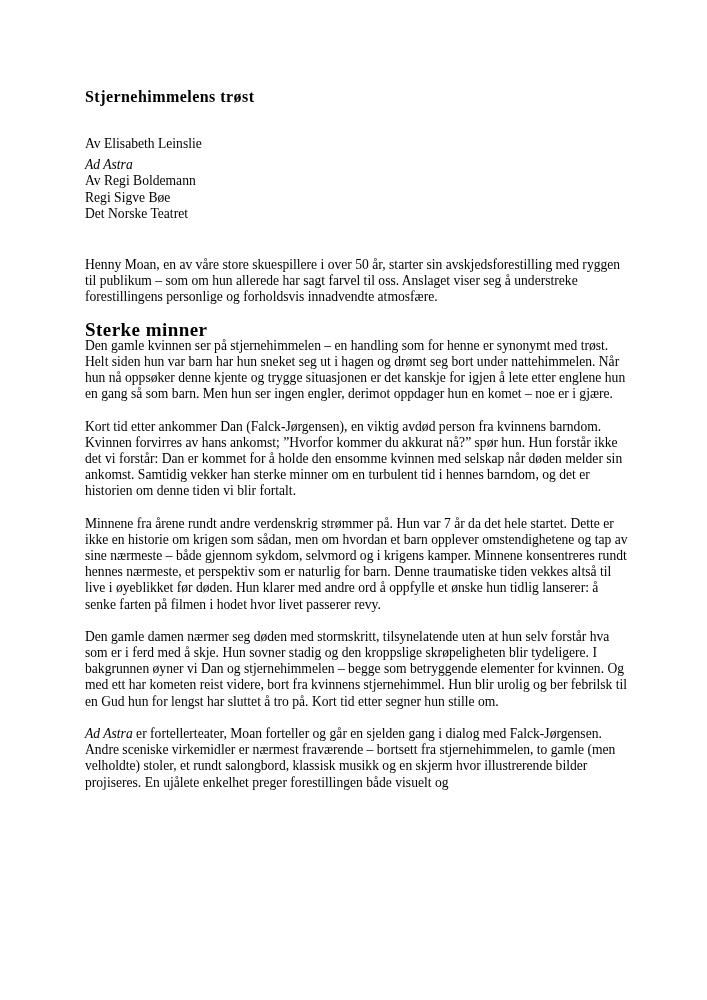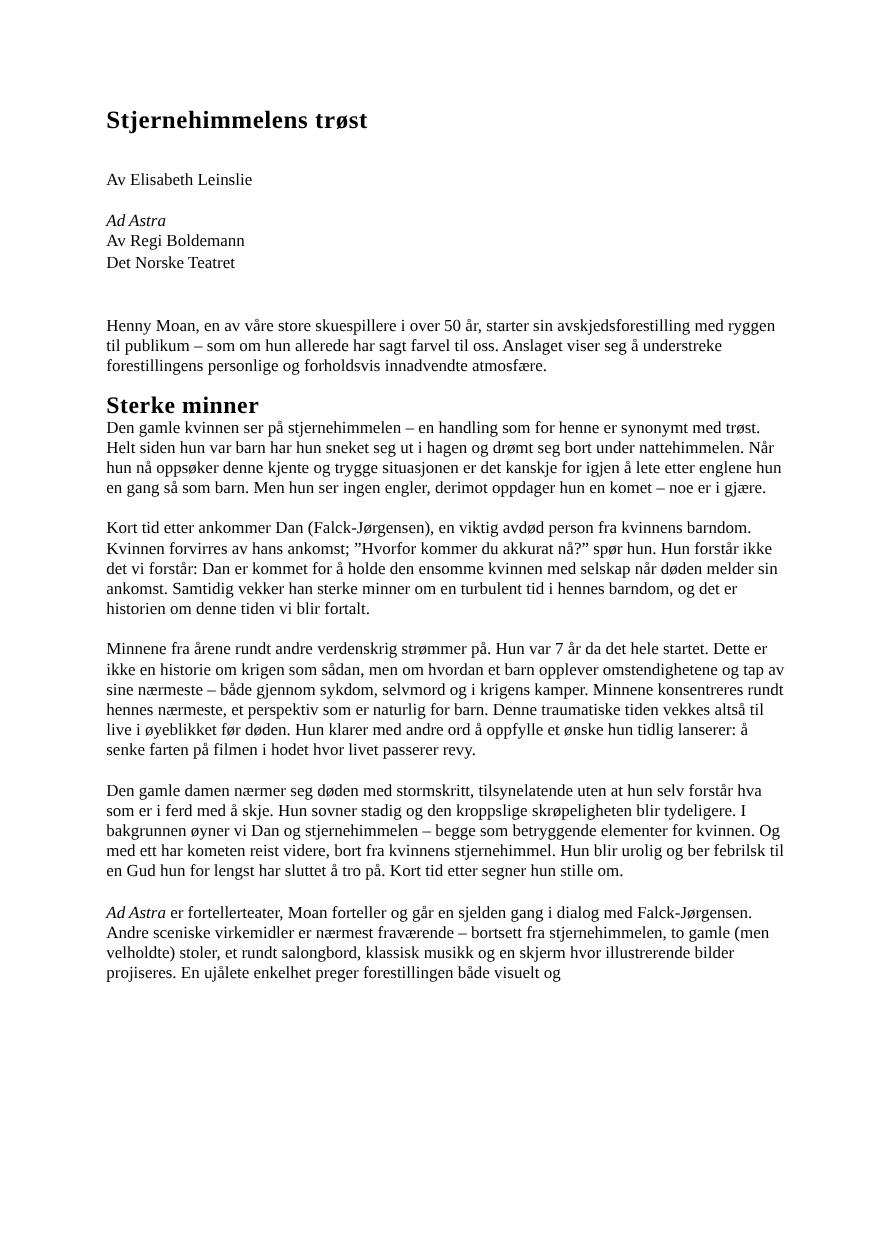--- a/index.html
+++ b/index.html
@@ -15,28 +15,28 @@
     background: #ffffff;
     color: #000000;
     font-family: "Liberation Serif", "DejaVu Serif", serif;
     font-size: 13.6px;
     line-height: 16.2px;
     padding: 87px 78px 40px 85px;
     overflow: hidden;
     -webkit-font-smoothing: antialiased;
   }
   .doc-title {
-    font-size: 20px;
+    font-size: 16px;
     line-height: 19px;
     font-weight: bold;
     letter-spacing: 0.45px;
     margin: 0 0 30px 0;
   }
   .byline {
-    margin: 0 0 17px 0;
+    margin: 0 0 5px 0;
   }
   .credits {
     margin: 0 0 35px 0;
   }
   .credits p {
     margin: 0;
   }
   .italic {
     font-style: italic;
   }
@@ -56,20 +56,21 @@
 
 <div class="page">
 
   <h1 class="doc-title">Stjernehimmelens trøst</h1>
 
   <p class="byline">Av Elisabeth Leinslie</p>
 
   <div class="credits">
     <p class="italic">Ad Astra</p>
     <p>Av Regi Boldemann</p>
+    <p>Regi Sigve Bøe</p>
     <p>Det Norske Teatret</p>
   </div>
 
   <p class="para">Henny Moan, en av våre store skuespillere i over 50 år, starter sin avskjedsforestilling med ryggen til publikum – som om hun allerede har sagt farvel til oss. Anslaget viser seg å understreke forestillingens personlige og forholdsvis innadvendte atmosfære.</p>
 
   <div class="section">
     <h2 class="section-heading">Sterke minner</h2>
     <p class="para">Den gamle kvinnen ser på stjernehimmelen – en handling som for henne er synonymt med trøst. Helt siden hun var barn har hun sneket seg ut i hagen og drømt seg bort under nattehimmelen. Når hun nå oppsøker denne kjente og trygge situasjonen er det kanskje for igjen å lete etter englene hun en gang så som barn. Men hun ser ingen engler, derimot oppdager hun en komet – noe er i gjære.</p>
     <p class="para">Kort tid etter ankommer Dan (Falck-Jørgensen), en viktig avdød person fra kvinnens barndom. Kvinnen forvirres av hans ankomst; ”Hvorfor kommer du akkurat nå?” spør hun. Hun forstår ikke det vi forstår: Dan er kommet for å holde den ensomme kvinnen med selskap når døden melder sin ankomst. Samtidig vekker han sterke minner om en turbulent tid i hennes barndom, og det er historien om denne tiden vi blir fortalt.</p>
     <p class="para">Minnene fra årene rundt andre verdenskrig strømmer på. Hun var 7 år da det hele startet. Dette er ikke en historie om krigen som sådan, men om hvordan et barn opplever omstendighetene og tap av sine nærmeste – både gjennom sykdom, selvmord og i krigens kamper. Minnene konsentreres rundt hennes nærmeste, et perspektiv som er naturlig for barn. Denne traumatiske tiden vekkes altså til live i øyeblikket før døden. Hun klarer med andre ord å oppfylle et ønske hun tidlig lanserer: å senke farten på filmen i hodet hvor livet passerer revy.</p>

